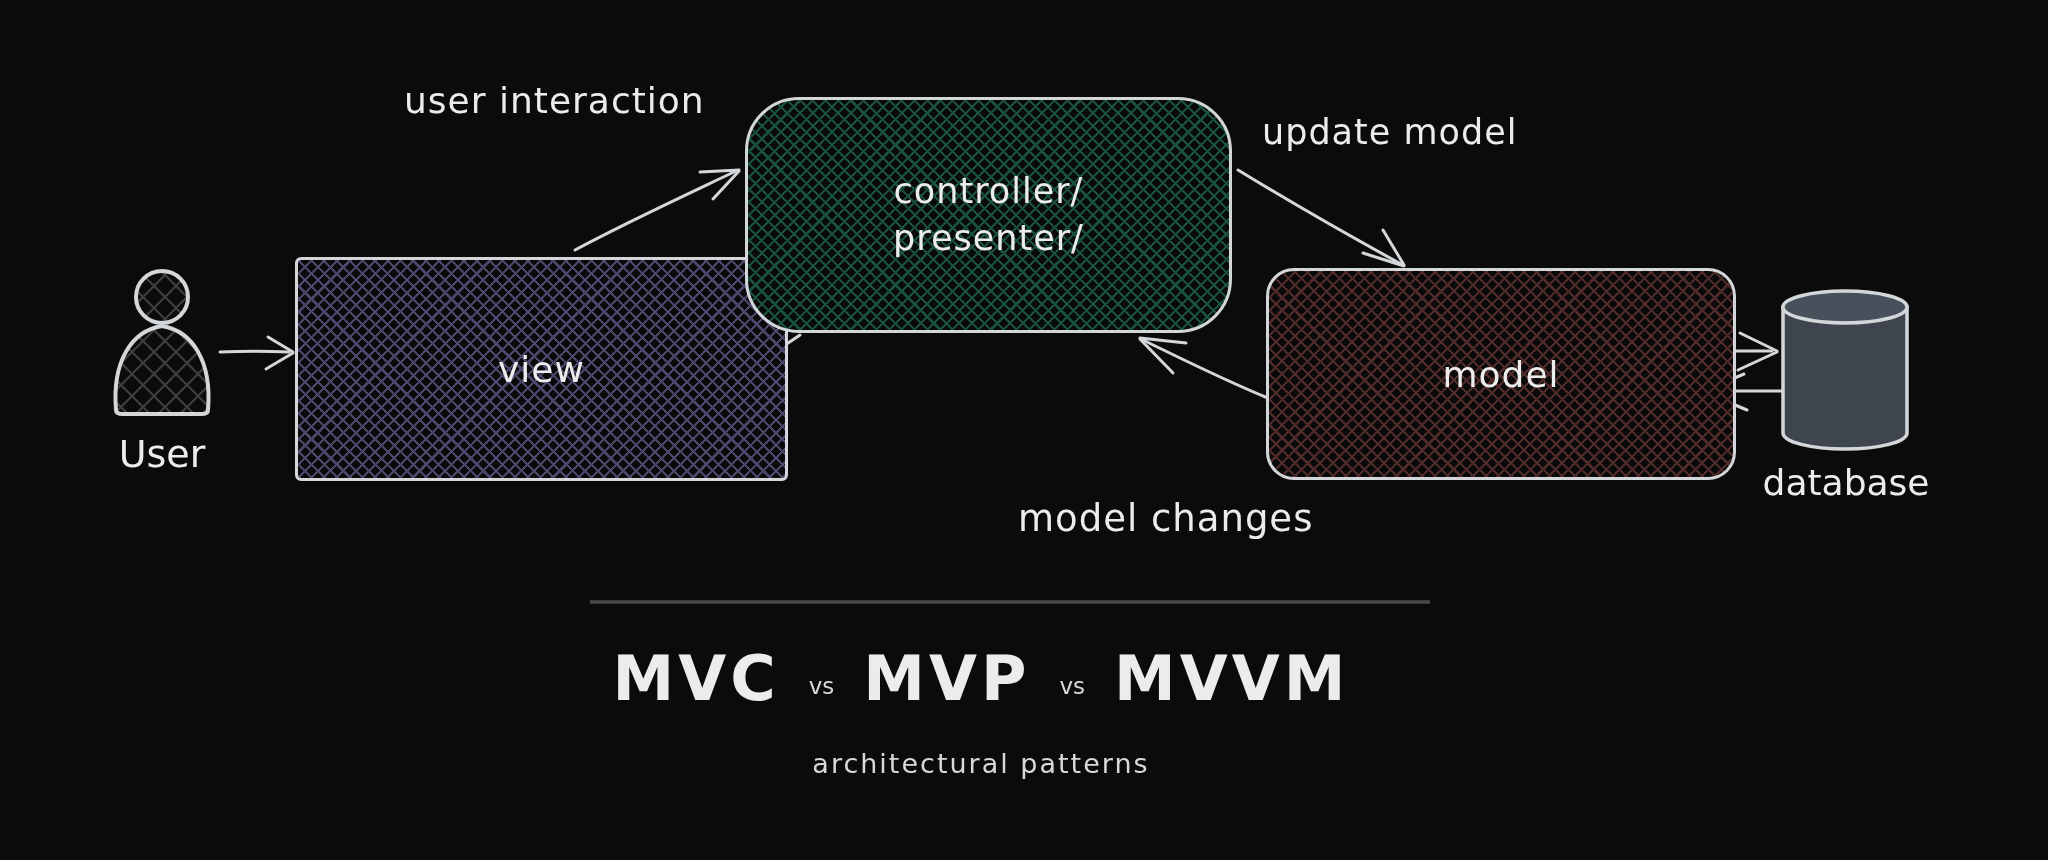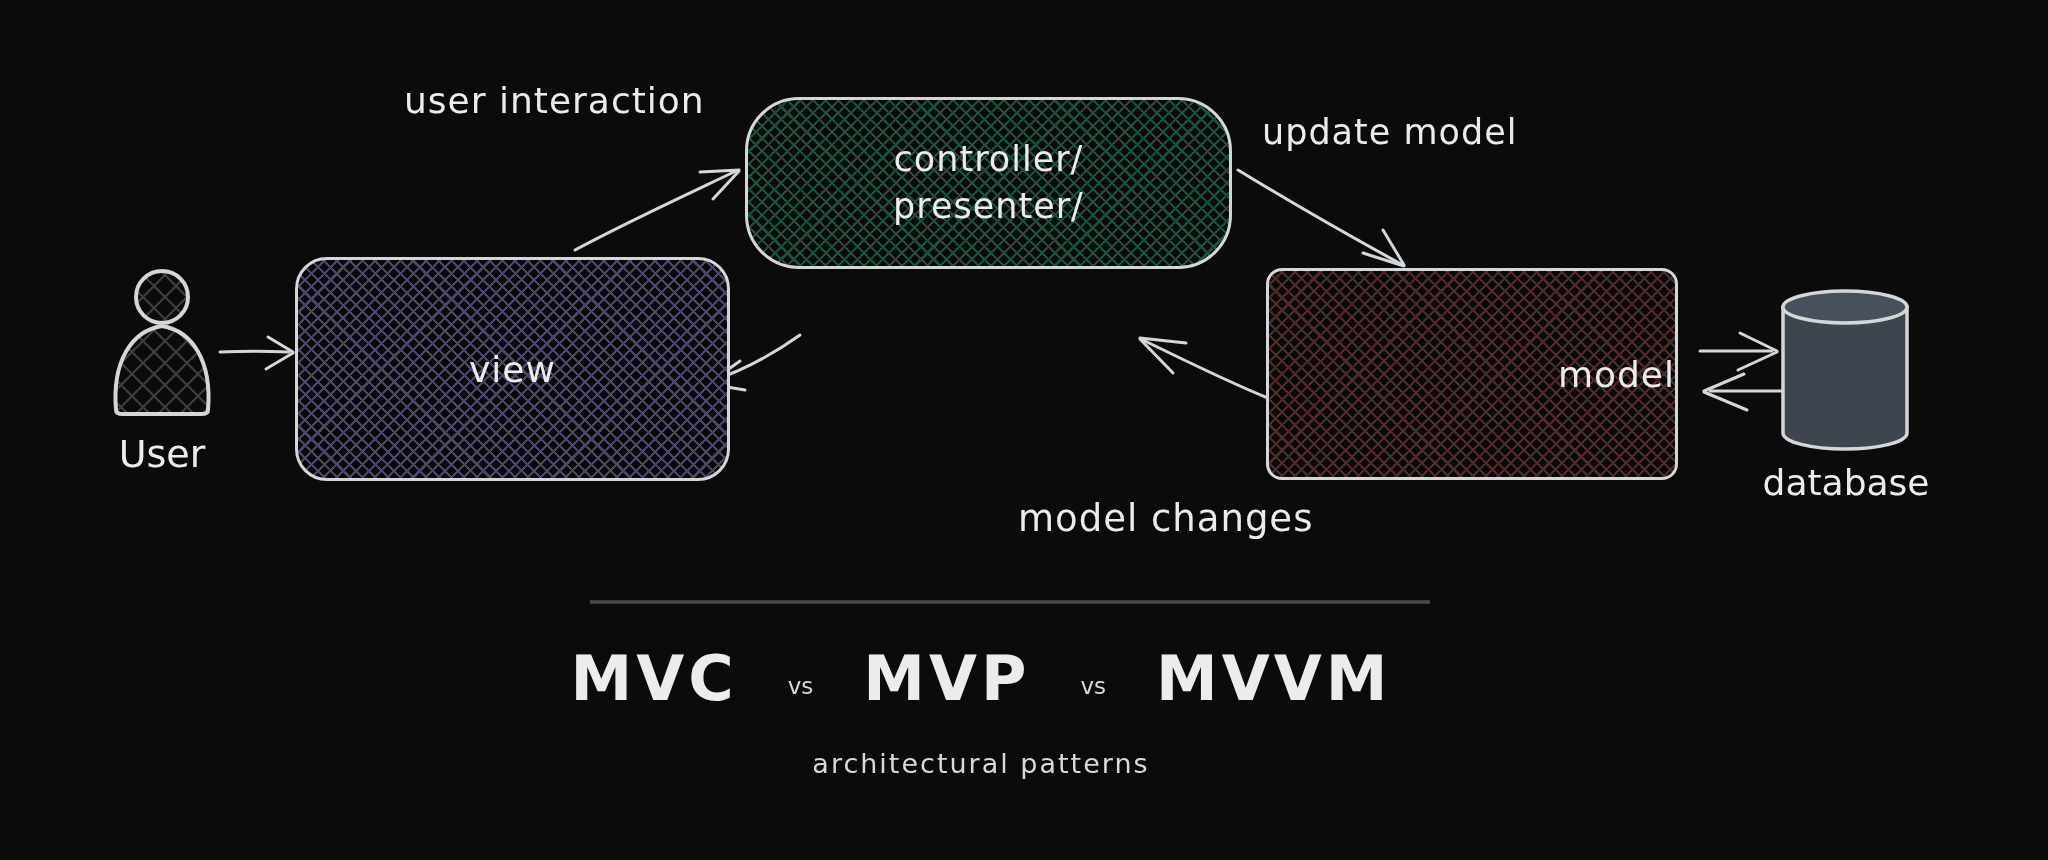--- a/index.html
+++ b/index.html
@@ -43,38 +43,38 @@
     align-items: center;
     justify-content: center;
     text-align: center;
     background:
       repeating-linear-gradient(45deg,  var(--hatch) 0 2.2px, transparent 2.2px 9px),
       repeating-linear-gradient(135deg, var(--hatch) 0 2.2px, transparent 2.2px 9px),
       #0b0a0a;
     font-size: 36px;
     letter-spacing: 1px;
   }
-  .node-view       { left: 295px;  top: 257px; width: 435px; height: 224px; border-radius: 32px; --hatch: var(--view-hatch); }
-  .node-controller { left: 745px;  top: 97px;  width: 487px; height: 172px; border-radius: 54px; --hatch: var(--controller-hatch); font-size: 35px; line-height: 47px; text-align: right; }
-  .node-model      { left: 1266px; top: 268px; width: 412px; height: 212px; border-radius: 16px; align-items: flex-end; --hatch: var(--model-hatch); }
+  .node-view       { left: 295px;  top: 257px; width: 493px; height: 224px; border-radius: 6px; --hatch: var(--view-hatch); }
+  .node-controller { left: 745px;  top: 97px;  width: 487px; height: 236px; border-radius: 54px; --hatch: var(--controller-hatch); font-size: 35px; line-height: 47px; text-align: right; }
+  .node-model      { left: 1266px; top: 268px; width: 470px; height: 212px; border-radius: 28px; --hatch: var(--model-hatch); }
 
   .lbl { position: absolute; white-space: nowrap; }
   .lbl-user          { left: 100px;  top: 432px; width: 124px; text-align: center; font-size: 38px; }
   .lbl-database      { left: 1748px; top: 462px; width: 196px; text-align: center; font-size: 36px; }
   .lbl-user-interaction { left: 404px;  top: 80px;  font-size: 36px; letter-spacing: 1px; }
   .lbl-update-model     { left: 1262px; top: 112px; font-size: 35px; letter-spacing: 1px; }
   .lbl-model-changes    { left: 1018px; top: 497px; font-size: 37px; letter-spacing: 1px; }
 
   .footer-title {
     position: absolute;
     left: 531px; top: 642px; width: 900px;
     display: flex;
     align-items: center;
     justify-content: center;
-    gap: 50px;
+    gap: 29px;
   }
   .big   { font-size: 62px; font-weight: 700; letter-spacing: 4px; color: var(--text); }
   .small { font-size: 23px; color: var(--text-dim, #d9d9d9); padding-top: 14px; }
   .footer-subtitle {
     position: absolute;
     left: 531px; top: 748px; width: 900px;
     text-align: center;
     font-size: 27px;
     letter-spacing: 2px;
     color: var(--text-dim, #d9d9d9);

